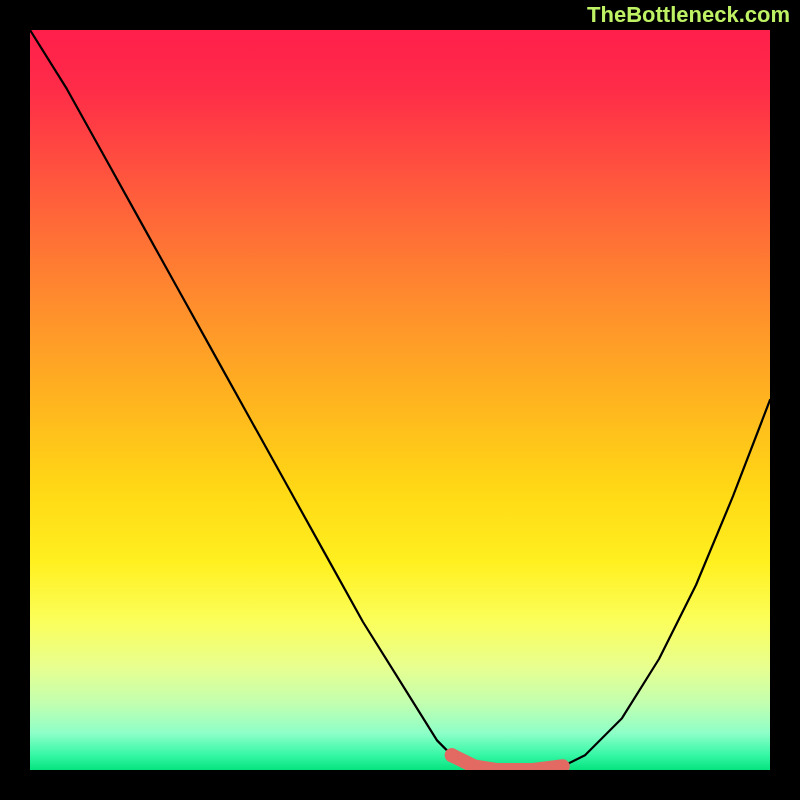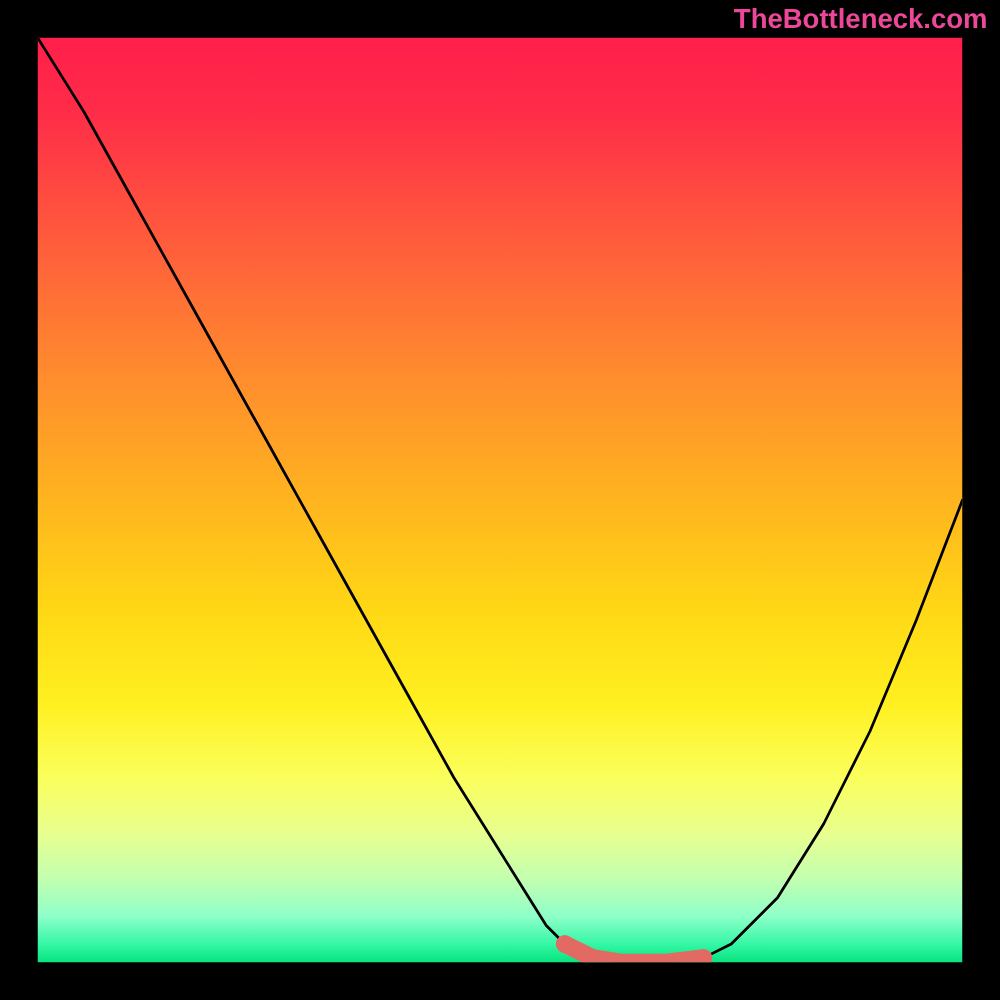--- a/index.html
+++ b/index.html
@@ -10,21 +10,21 @@
     height: 800px;
     background: #000;
   }
   .watermark {
     position: absolute;
     top: 2px;
     right: 10px;
     font-family: Arial, Helvetica, sans-serif;
     font-size: 22px;
     font-weight: bold;
-    color: #ec4899;
+    color: #bef264;
     z-index: 10;
   }
   .plot-area {
     position: absolute;
     left: 30px;
     top: 30px;
     width: 740px;
     height: 740px;
     overflow: hidden;
   }

